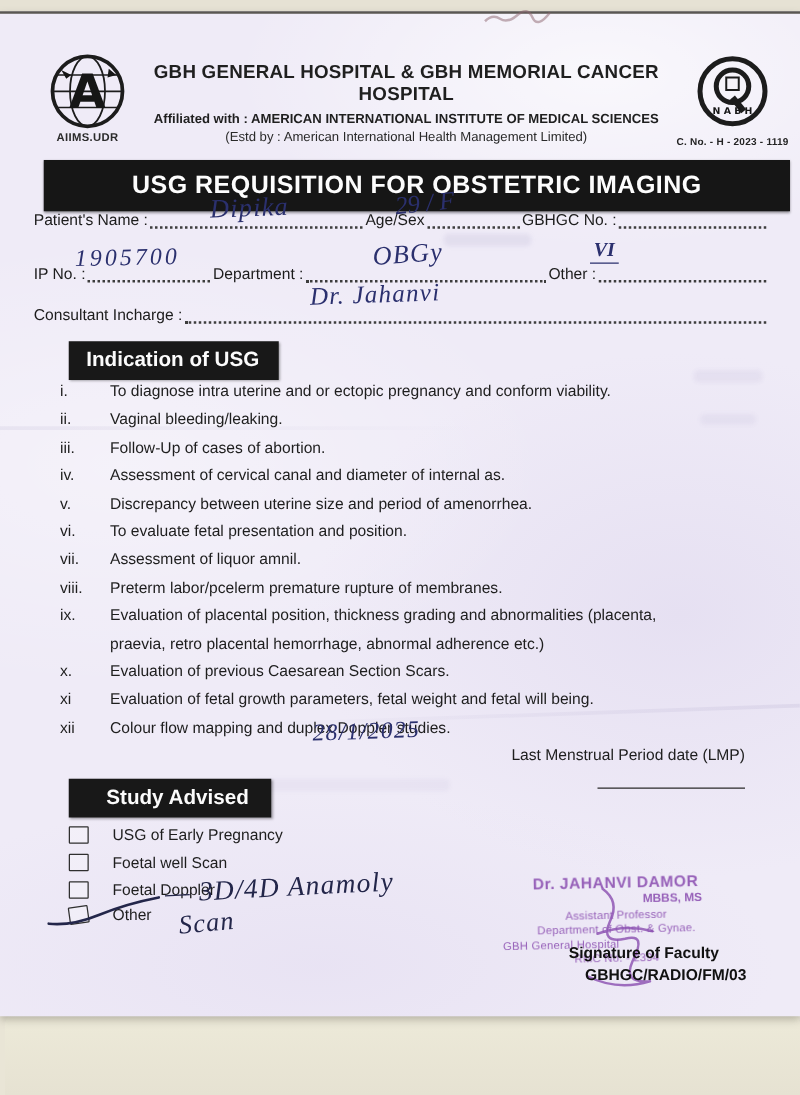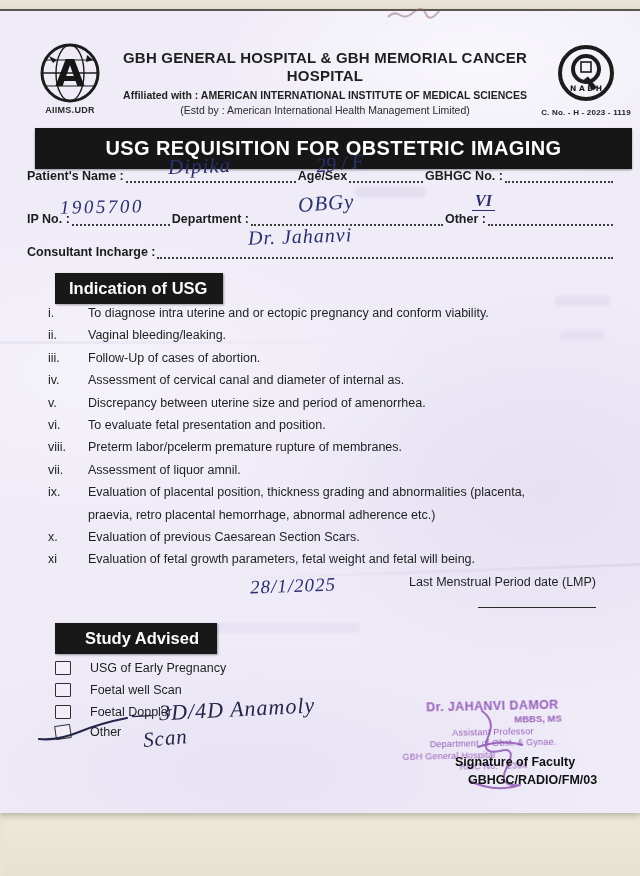--- a/index.html
+++ b/index.html
@@ -31,21 +31,21 @@
   .hdr-affil{font-size:10.5px;font-weight:bold;margin-top:4px;}
   .hdr-estd{font-size:10.5px;margin-top:3px;color:#2a2a2a;}
   .logo-right{position:absolute;left:538px;top:33px;width:96px;text-align:center;}
   .logo-right .cert{font-size:8px;font-weight:bold;color:#232323;margin-top:2px;letter-spacing:.2px;}
   
   .banner{position:absolute;left:35px;top:117px;width:597px;height:41px;background:#161616;
           color:#fdfdfd;display:flex;align-items:center;justify-content:center;
           font-size:20px;font-weight:bold;letter-spacing:.4px;box-shadow:0 1px 2px rgba(0,0,0,.4);}
   
   .p-row{position:absolute;left:27px;width:588px;display:flex;align-items:flex-end;
-         font-size:12.5px;font-weight:bold;color:#1c1c1c;}
+         font-size:12.5px;font-weight:normal;color:#1c1c1c;}
   .p-row .lbl{white-space:nowrap;padding-bottom:0;}
   .dots{border-bottom:2px dotted #3d3d3d;height:13px;margin:0 2px;}
   
   .sec-hdr{position:absolute;left:55px;background:#181818;color:#fbfbfb;font-weight:bold;
            font-size:16.5px;display:flex;align-items:center;padding:0 14px;
            box-shadow:1px 1px 2px rgba(0,0,0,.35);}
   
   .ind-list{position:absolute;left:48px;top:291px;width:548px;color:#1e1e1e;}
   .ind-row{display:flex;line-height:22.4px;font-size:12.5px;}
   .ind-num{width:40px;flex:0 0 40px;}
@@ -179,38 +179,42 @@
         </div>
       <div class="ind-row">
           <span class="ind-num">v.</span>
           <span class="ind-text">Discrepancy between uterine size and period of amenorrhea.</span>
         </div>
       <div class="ind-row">
           <span class="ind-num">vi.</span>
           <span class="ind-text">To evaluate fetal presentation and position.</span>
         </div>
       <div class="ind-row">
+          <span class="ind-num">vii.</span>
+          <span class="ind-text">Assessment of liquor amnil.</span>
+        </div>
+      <div class="ind-row">
           <span class="ind-num">viii.</span>
           <span class="ind-text">Preterm labor/pcelerm premature rupture of membranes.</span>
         </div>
       <div class="ind-row">
-          <span class="ind-num">vii.</span>
-          <span class="ind-text">Assessment of liquor amnil.</span>
-        </div>
-      <div class="ind-row">
           <span class="ind-num">ix.</span>
           <span class="ind-text" style="max-width:462px;">Evaluation of placental position, thickness grading and abnormalities (placenta, praevia, retro placental hemorrhage, abnormal adherence etc.)</span>
         </div>
       <div class="ind-row">
           <span class="ind-num">x.</span>
           <span class="ind-text">Evaluation of previous Caesarean Section Scars.</span>
         </div>
       <div class="ind-row">
           <span class="ind-num">xi</span>
           <span class="ind-text">Evaluation of fetal growth parameters, fetal weight and fetal will being.</span>
+        </div>
+      <div class="ind-row">
+          <span class="ind-num">xii</span>
+          <span class="ind-text">Colour flow mapping and duplex Doppler studies.</span>
         </div>
       <div class="lmp-row">
         <span>Last Menstrual Period date (LMP)</span>
         <span class="lmp-blank"></span>
       </div>
     </div>
     <div class="hw" style="left:250px;top:564px;font-size:19px;transform:rotate(-2deg);letter-spacing:1px;">28/1/2025</div>
 
     <div class="sec-hdr" style="top:612px;height:31px;width:118px;padding-left:30px;">
       <span>Study Advised</span>

